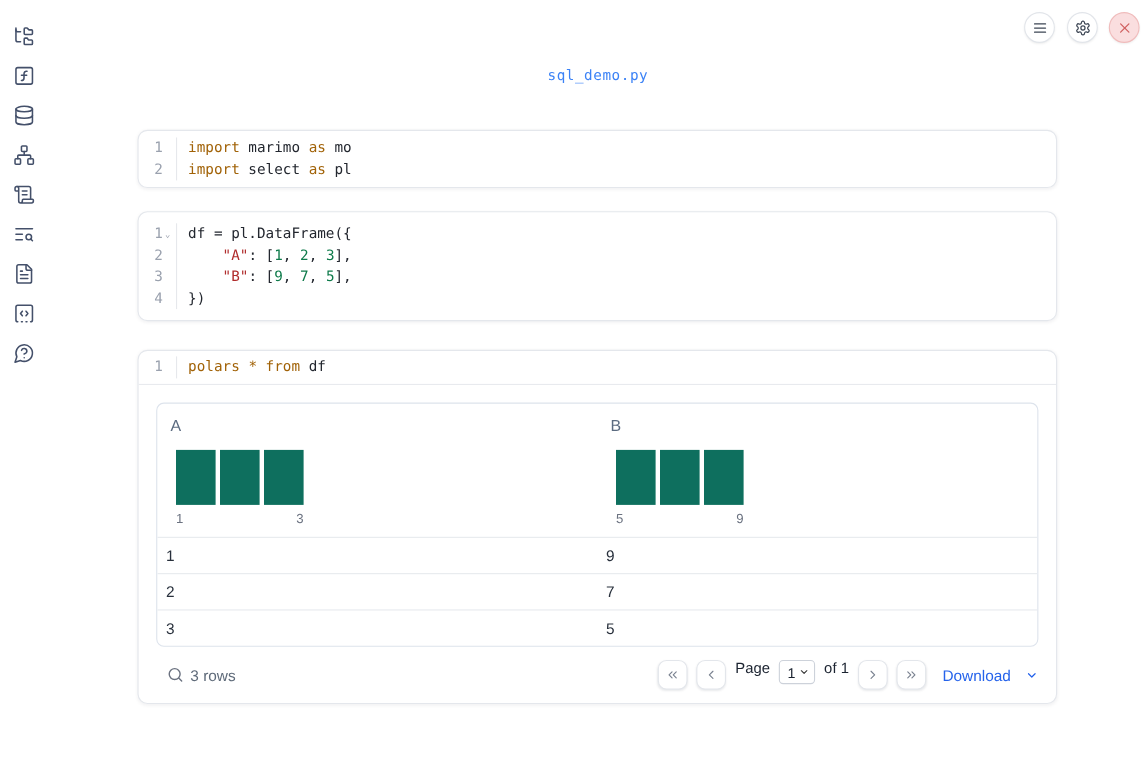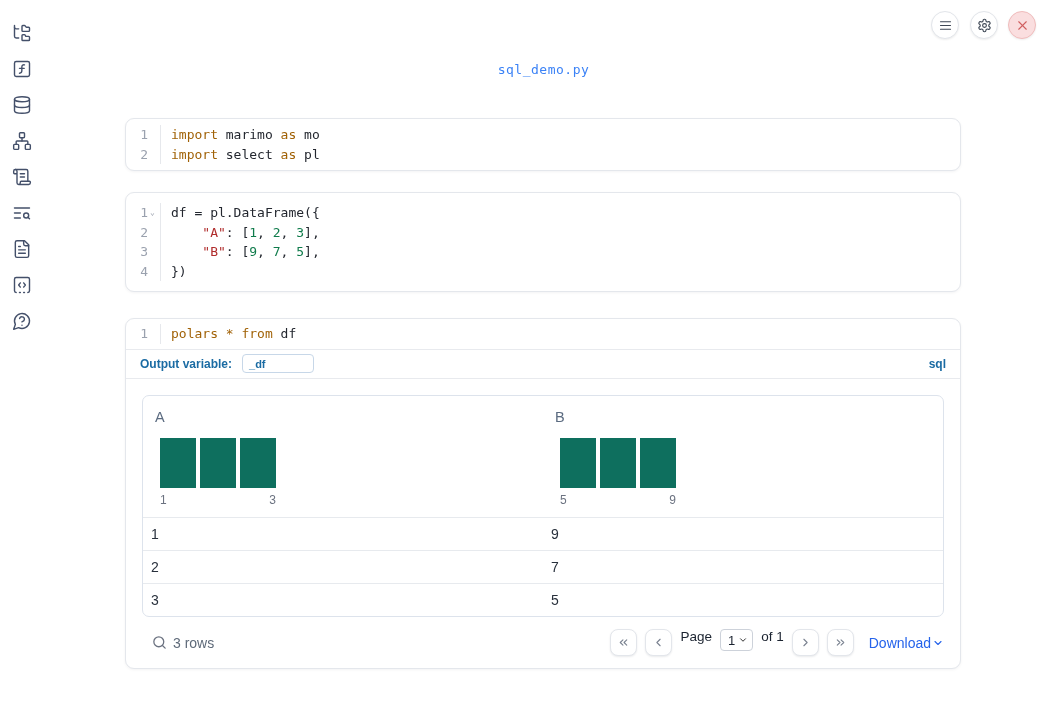--- a/index.html
+++ b/index.html
@@ -61,21 +61,21 @@
 
   .table-footer { height:51px; display:flex; align-items:center; justify-content:space-between; }
   .footer-left { display:flex; align-items:center; gap:5px; padding-left:9px; color:#5e6a79; font-size:14px; }
   .footer-left svg { width:17px; height:17px; stroke:#6b7280; fill:none; stroke-width:1.8; stroke-linecap:round; }
   .footer-right { display:flex; gap:8px; }
   .pg-btn { width:27px; height:27px; border-radius:8px; border:1px solid #e3e6eb; background:#fff; box-shadow:0 1px 2px rgba(16,24,40,.09); display:flex; align-items:center; justify-content:center; color:#7a8290; cursor:pointer; }
   .pg-btn svg { width:13px; height:13px; stroke:currentColor; fill:none; stroke-width:2; stroke-linecap:round; stroke-linejoin:round; }
   .page-text { font-size:13.5px; color:#1b2330; }
   .page-select { height:22px; border:1px solid #cdd2da; border-radius:4px; background:#fff; display:flex; align-items:center; gap:3px; padding:0 4px 0 7px; font-size:13px; color:#1b2330; cursor:pointer; }
   .page-select svg { width:10px; height:10px; stroke:#333; fill:none; stroke-width:2.4; stroke-linecap:round; stroke-linejoin:round; }
-  .download-link { margin-left:7px; display:flex; align-items:center; gap:1px; color:#2563eb; font-size:14px; cursor:pointer; }
+  .download-link { margin-left:7px; display:flex; align-items:center; gap:13px; color:#2563eb; font-size:14px; cursor:pointer; }
   .download-link svg { width:12px; height:12px; stroke:#2563eb; fill:none; stroke-width:2.2; stroke-linecap:round; stroke-linejoin:round; }
 </style>
 </head>
 <body>
 
 <div class="sidebar">
   <span class="side-icon">
     <svg viewBox="0 0 24 24">
         <path d="M20 10a1 1 0 0 0 1-1V6a1 1 0 0 0-1-1h-2.5a1 1 0 0 1-.8-.4l-.9-1.2A1 1 0 0 0 15 3h-2a1 1 0 0 0-1 1v5a1 1 0 0 0 1 1Z"></path>
         <path d="M20 21a1 1 0 0 0 1-1v-3a1 1 0 0 0-1-1h-2.9a1 1 0 0 1-.88-.55l-.42-.85a1 1 0 0 0-.92-.6H13a1 1 0 0 0-1 1v5a1 1 0 0 0 1 1Z"></path>
@@ -231,26 +231,20 @@
             <span class="num">1</span>
             <span class="fold"></span>
           </div>
       </div>
       <div class="gutter-divider"></div>
       <div class="code-lines">
         <div class="code-line"><span class="tok-kw">polars</span><span> </span><span class="tok-kw">*</span><span> </span><span class="tok-kw">from</span><span> df</span></div>
       </div>
     </div>
 
-    <div class="outvar-row">
-      <span class="outvar-label">Output variable:</span>
-      <span class="outvar-input">_df</span>
-      <span class="outvar-spacer"></span>
-      <span class="lang-badge">sql</span>
-    </div>
 
     <div class="output-area">
       <div class="table-box">
         <div class="thead">
           <div class="th">
             <div class="th-label">A</div>
             <div class="hist">
               <div class="bar"></div>
               <div class="bar"></div>
               <div class="bar"></div>

